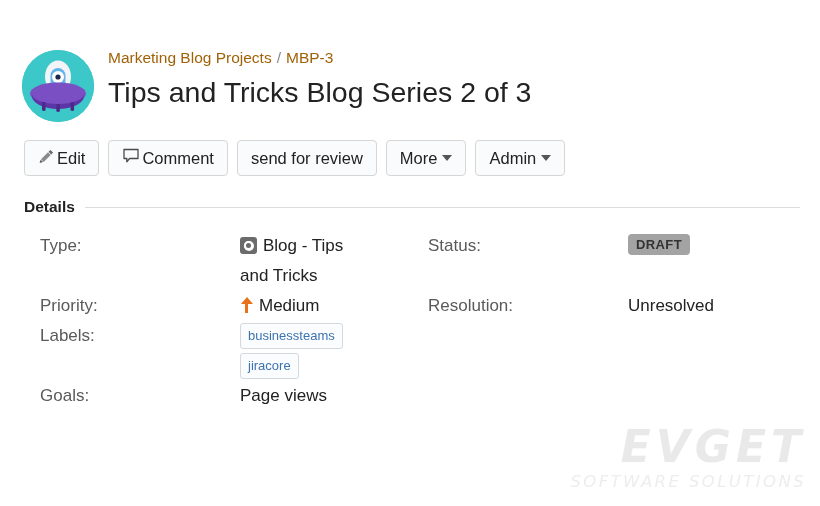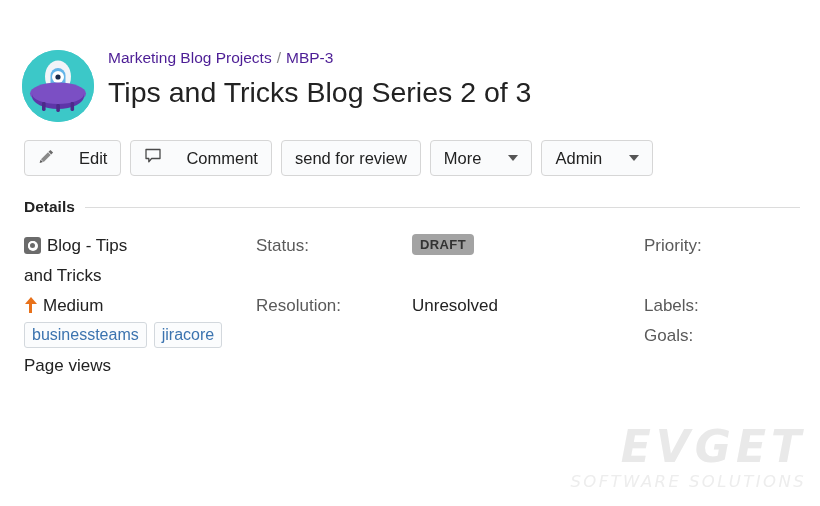--- a/index.html
+++ b/index.html
@@ -36,21 +36,21 @@
   .headtext {
     padding-left: 14px;
     padding-top: 2px;
   }
   .breadcrumb {
     font-size: 15.5px;
     line-height: 20px;
     white-space: nowrap;
   }
   .breadcrumb a {
-    color: #4c1d95;
+    color: #a16207;
     text-decoration: none;
   }
   .bc-sep {
     color: #8a8a8a;
     margin: 0 5px;
   }
   .issue-title {
     font-size: 28.5px;
     line-height: 36px;
     color: #222222;
@@ -62,21 +62,21 @@
   
   .toolbar {
     display: flex;
     align-items: center;
     gap: 9px;
     padding: 18px 0 0 24px;
   }
   .btn {
     display: inline-flex;
     align-items: center;
-    gap: 24px;
+    gap: 2px;
     height: 36px;
     padding: 0 13px;
     box-sizing: border-box;
     background: #fafbfc;
     border: 1px solid #d6d6d6;
     border-radius: 4px;
     font-size: 16.5px;
     color: #222222;
     font-family: "Liberation Sans", sans-serif;
     cursor: pointer;
@@ -219,21 +219,21 @@
     border-bottom: 7px solid #e8711a;
   }
 
   
   .pill {
     display: inline-block;
     border: 1px solid #d3d8dd;
     border-radius: 3px;
     background: #fbfcfd;
     color: #3b73af;
-    font-size: 16px;
+    font-size: 13px;
     line-height: 22px;
     padding: 1px 7px;
     margin-right: 7px;
     text-decoration: none;
     vertical-align: 1px;
   }
 
   
   .watermark {
     position: absolute;
@@ -331,20 +331,21 @@
 
 <div class="section">
 
   <div class="section-head">
     <div class="section-title">Details</div>
     <div class="rule"></div>
   </div>
 
   <div class="grid">
 
+    <div class="lbl">Type:</div>
     <div class="val">
       <span class="type-cell">
         <span class="type-icon"><i></i></span><span>Blog - Tips and Tricks</span>
       </span>
     </div>
     <div class="lbl">Status:</div>
     <div class="val">
       <span class="badge">DRAFT</span>
     </div>
 

